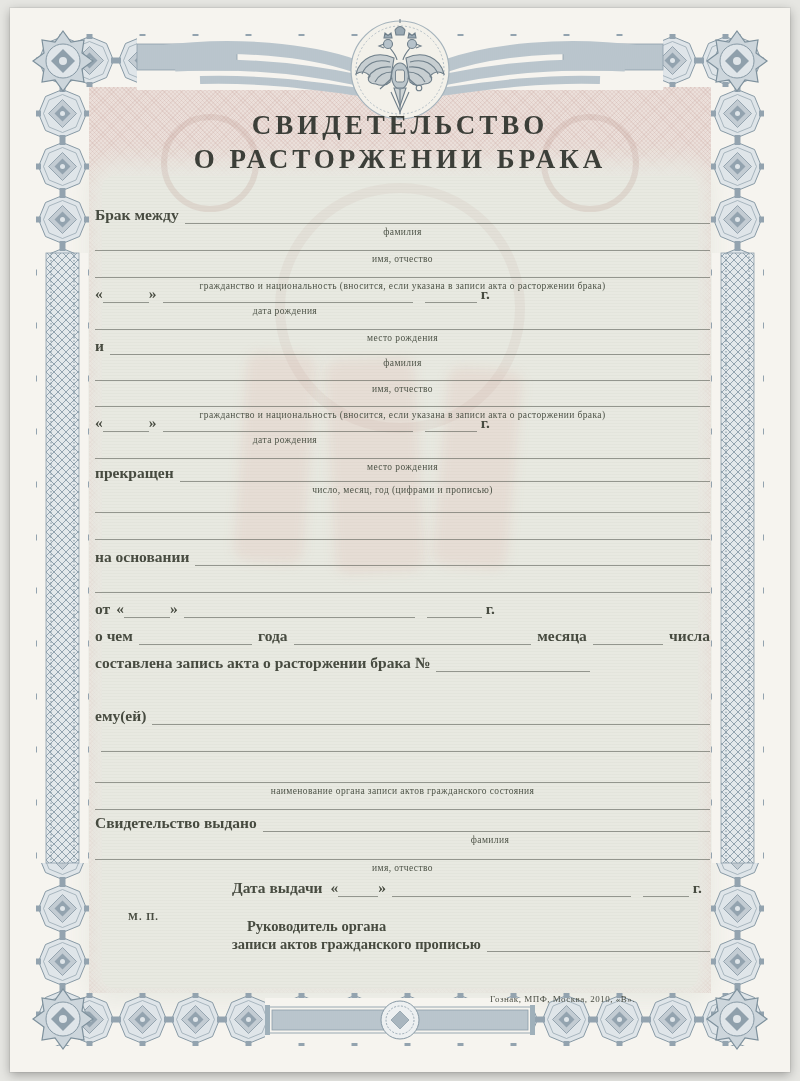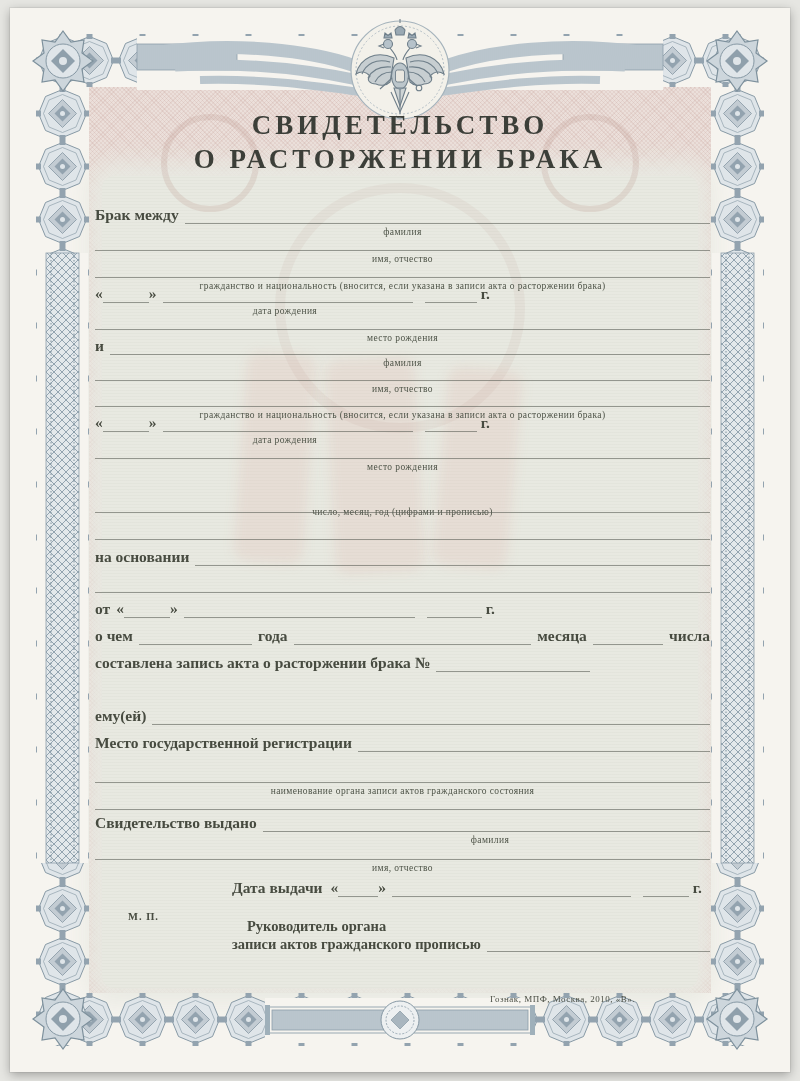--- a/index.html
+++ b/index.html
@@ -250,21 +250,25 @@
       <span class="seg ml10" style="flex:0 0 52px"></span>
       <span class="lbl" style="margin-left:4px">г.</span>
     </div>
     <div class="sub" style="top:427px;left:150px;width:250px">дата рождения</div>
 
     <div class="row" style="top:429px;left:85px;width:615px">
       <span class="seg"></span>
     </div>
     <div class="sub" style="top:454px;left:85px;width:615px">место рождения</div>
 
-    <div class="sub" style="top:499px;left:85px;width:615px">число, месяц, год (цифрами и прописью)</div>
+    <div class="row" style="top:452px;left:85px;width:615px">
+      <span class="lbl">прекращен</span>
+      <span class="seg ml"></span>
+    </div>
+    <div class="sub" style="top:477px;left:85px;width:615px">число, месяц, год (цифрами и прописью)</div>
 
     <div class="row" style="top:483px;left:85px;width:615px">
       <span class="seg"></span>
     </div>
     <div class="row" style="top:510px;left:85px;width:615px">
       <span class="seg"></span>
     </div>
 
     <div class="row" style="top:536px;left:85px;width:615px">
       <span class="lbl">на основании</span>
@@ -299,21 +303,20 @@
       <span class="seg ml"></span>
     </div>
 
 
     <div class="row" style="top:695px;left:85px;width:615px">
       <span class="lbl">ему(ей)</span>
       <span class="seg ml"></span>
     </div>
 
     <div class="row" style="top:722px;left:85px;width:615px">
-      <span class="lbl">Место государственной регистрации</span>
       <span class="seg ml"></span>
     </div>
 
     <div class="row" style="top:753px;left:85px;width:615px">
       <span class="seg"></span>
     </div>
     <div class="sub" style="top:778px;left:85px;width:615px">наименование органа записи актов гражданского состояния</div>
 
     <div class="row" style="top:780px;left:85px;width:615px">
       <span class="seg"></span>

